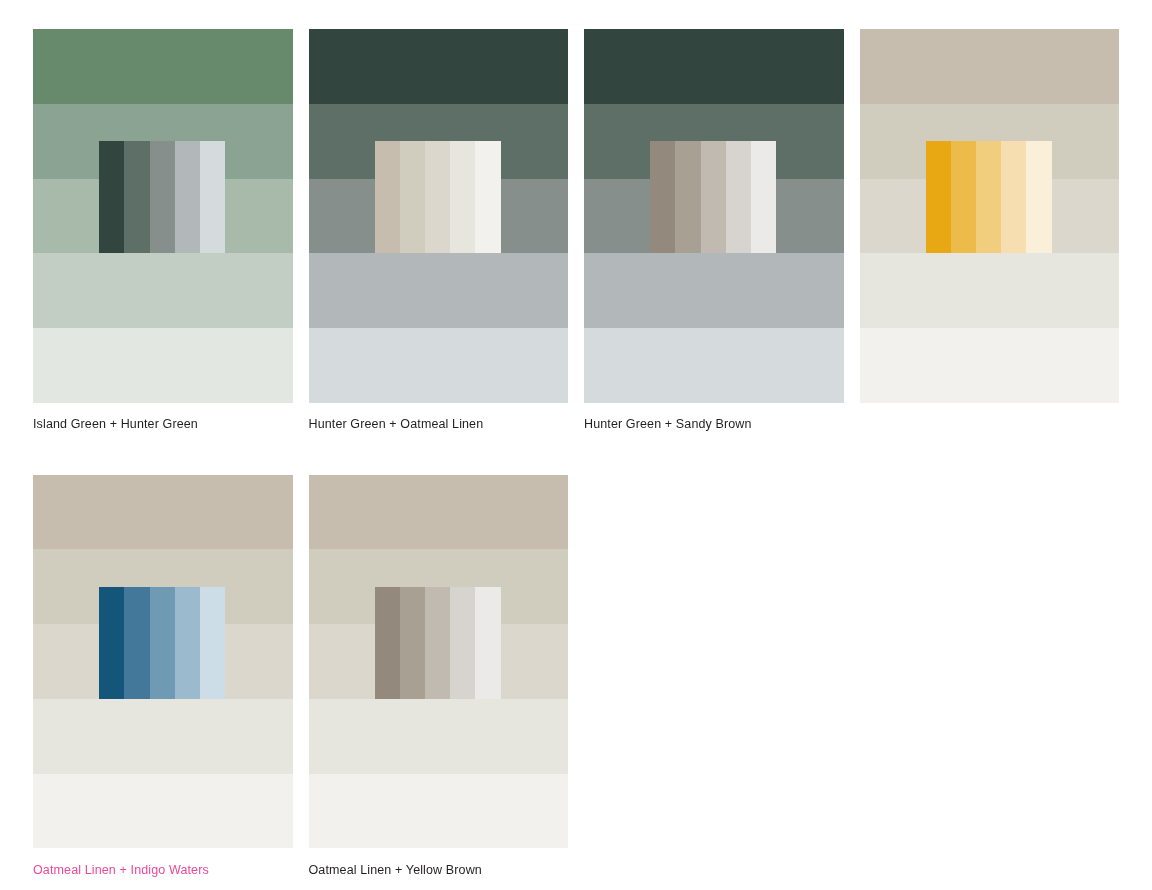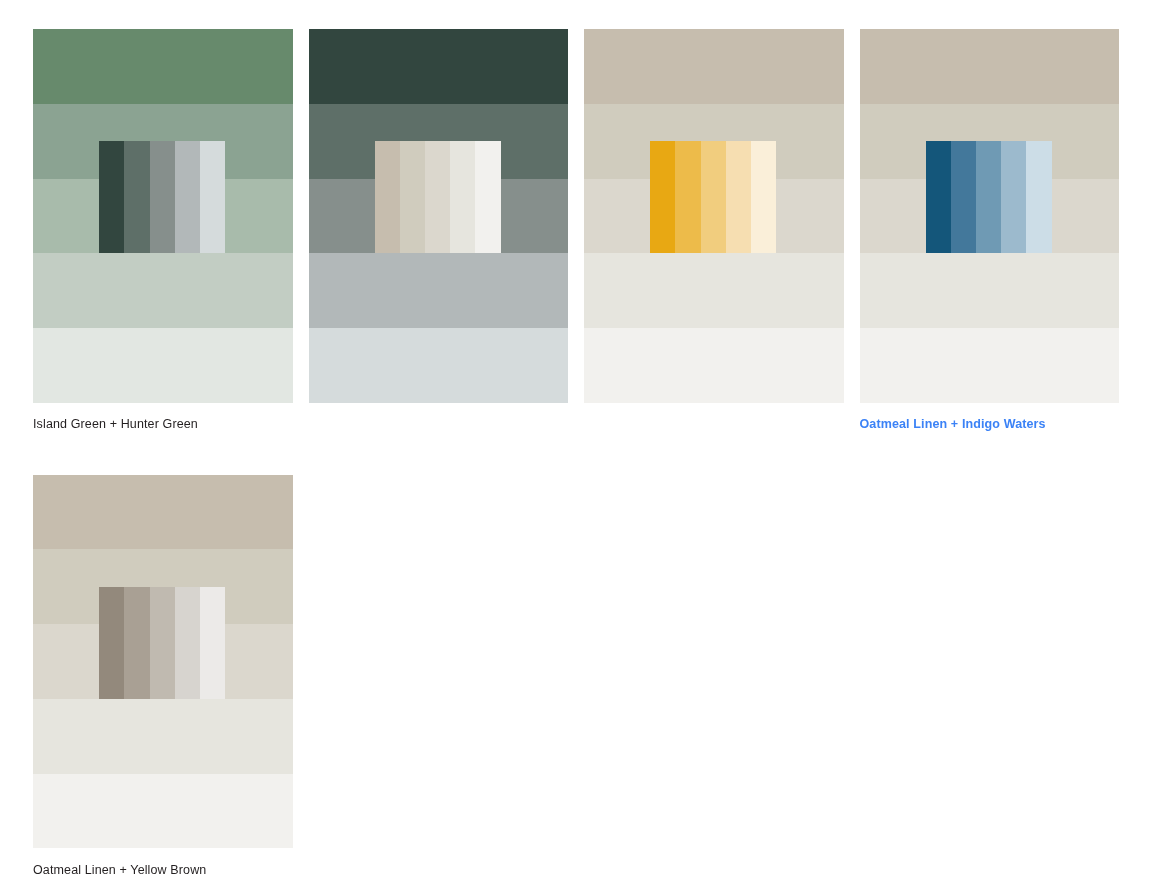--- a/index.html
+++ b/index.html
@@ -101,20 +101,38 @@
         <div class="bg-band" style="background: rgb(178, 184, 185);"></div>
         <div class="bg-band" style="background: rgb(213, 219, 220);"></div>
         <div class="swatch-strip">
           <div class="swatch-chip" style="background: rgb(198, 189, 174);"></div>
           <div class="swatch-chip" style="background: rgb(208, 204, 190);"></div>
           <div class="swatch-chip" style="background: rgb(219, 215, 205);"></div>
           <div class="swatch-chip" style="background: rgb(230, 229, 222);"></div>
           <div class="swatch-chip" style="background: rgb(242, 241, 238);"></div>
         </div>
       </div>
+      <div class="card-label" style="color: rgb(35, 31, 32);">Hunter Green + Oatmeal Linen</div>
+    </div>
+    <div class="palette-card">
+      <div class="card-canvas">
+        <div class="bg-band" style="background: rgb(50, 70, 63);"></div>
+        <div class="bg-band" style="background: rgb(94, 111, 104);"></div>
+        <div class="bg-band" style="background: rgb(134, 143, 140);"></div>
+        <div class="bg-band" style="background: rgb(178, 184, 185);"></div>
+        <div class="bg-band" style="background: rgb(213, 219, 220);"></div>
+        <div class="swatch-strip">
+          <div class="swatch-chip" style="background: rgb(147, 137, 124);"></div>
+          <div class="swatch-chip" style="background: rgb(169, 160, 148);"></div>
+          <div class="swatch-chip" style="background: rgb(192, 186, 176);"></div>
+          <div class="swatch-chip" style="background: rgb(215, 212, 207);"></div>
+          <div class="swatch-chip" style="background: rgb(236, 234, 232);"></div>
+        </div>
+      </div>
+      <div class="card-label" style="color: rgb(35, 31, 32);">Hunter Green + Sandy Brown</div>
     </div>
     <div class="palette-card">
       <div class="card-canvas">
         <div class="bg-band" style="background: rgb(198, 189, 174);"></div>
         <div class="bg-band" style="background: rgb(208, 204, 190);"></div>
         <div class="bg-band" style="background: rgb(219, 215, 205);"></div>
         <div class="bg-band" style="background: rgb(230, 229, 222);"></div>
         <div class="bg-band" style="background: rgb(242, 241, 238);"></div>
         <div class="swatch-strip">
           <div class="swatch-chip" style="background: rgb(232, 168, 19);"></div>
@@ -133,21 +151,21 @@
         <div class="bg-band" style="background: rgb(230, 229, 222);"></div>
         <div class="bg-band" style="background: rgb(242, 241, 238);"></div>
         <div class="swatch-strip">
           <div class="swatch-chip" style="background: rgb(20, 86, 122);"></div>
           <div class="swatch-chip" style="background: rgb(67, 120, 155);"></div>
           <div class="swatch-chip" style="background: rgb(111, 154, 180);"></div>
           <div class="swatch-chip" style="background: rgb(156, 186, 205);"></div>
           <div class="swatch-chip" style="background: rgb(204, 221, 231);"></div>
         </div>
       </div>
-      <div class="card-label" style="color: #3b82f6; font-weight: bold;">Oatmeal Linen + Indigo Waters</div>
+      <div class="card-label" style="color: #ec4899;">Oatmeal Linen + Indigo Waters</div>
     </div>
     <div class="palette-card">
       <div class="card-canvas">
         <div class="bg-band" style="background: rgb(198, 189, 174);"></div>
         <div class="bg-band" style="background: rgb(208, 204, 190);"></div>
         <div class="bg-band" style="background: rgb(219, 215, 205);"></div>
         <div class="bg-band" style="background: rgb(230, 229, 222);"></div>
         <div class="bg-band" style="background: rgb(242, 241, 238);"></div>
         <div class="swatch-strip">
           <div class="swatch-chip" style="background: rgb(147, 137, 124);"></div>

